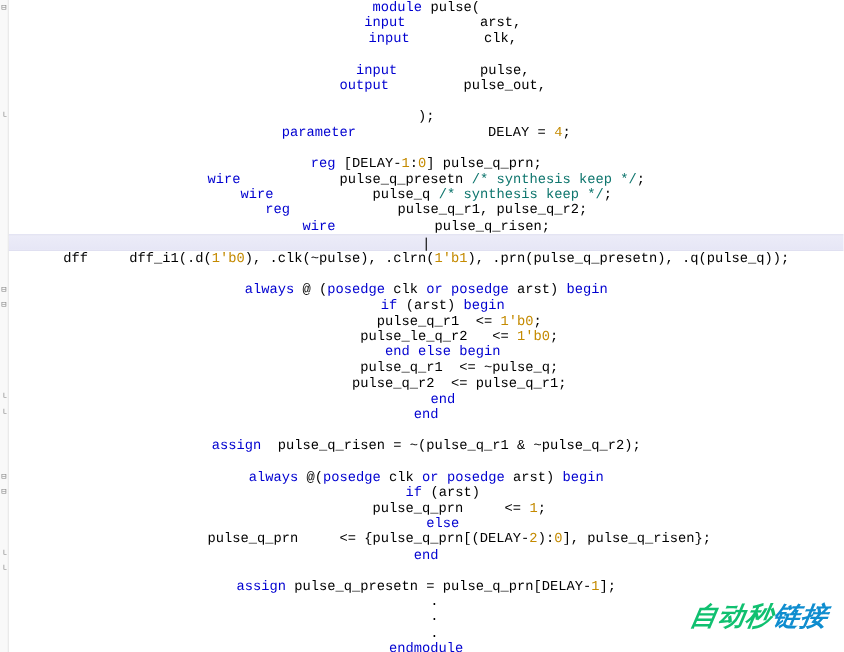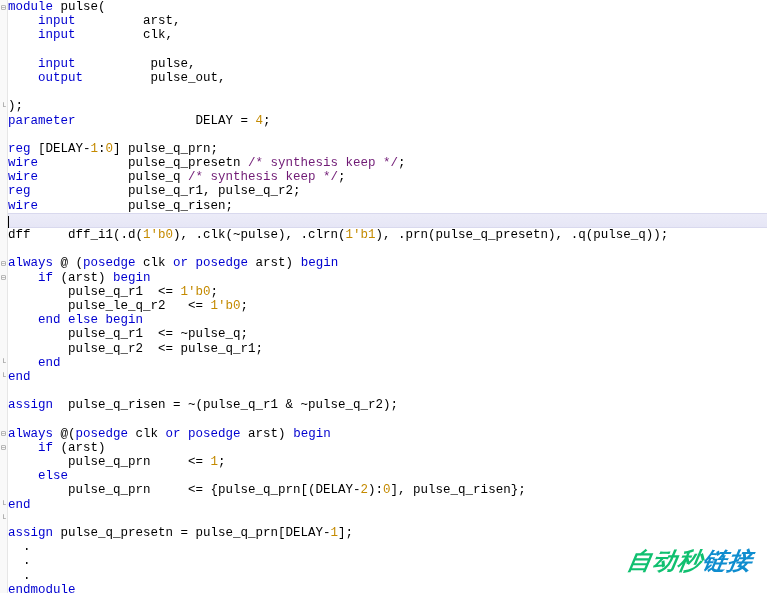--- a/index.html
+++ b/index.html
@@ -40,30 +40,31 @@
   }
   .code {
     position: absolute;
     left: 8px;
     right: 0;
     top: 0;
   }
   .ln {
     height: 14.2px;
     padding-left: 0;
+    text-align: center;
   }
   .caret-line {
     background: linear-gradient(#ececf8, #e6e6f6);
     border-top: 0.5px solid #d9d9ee;
     border-bottom: 0.5px solid #d9d9ee;
     height: 13.2px;
   }
   .kw   { color: #0000d0; }
   .num  { color: #c48a00; }
-  .cmt  { color: #701a75; margin-top: 20px; }
+  .cmt  { color: #0f766e; margin-top: 20px; }
   .id   { color: #000; }
   .caret {
     display: inline-block;
     width: 1px;
     height: 12px;
     background: #000;
     vertical-align: text-bottom;
   }
   .watermark {
     position: absolute;

